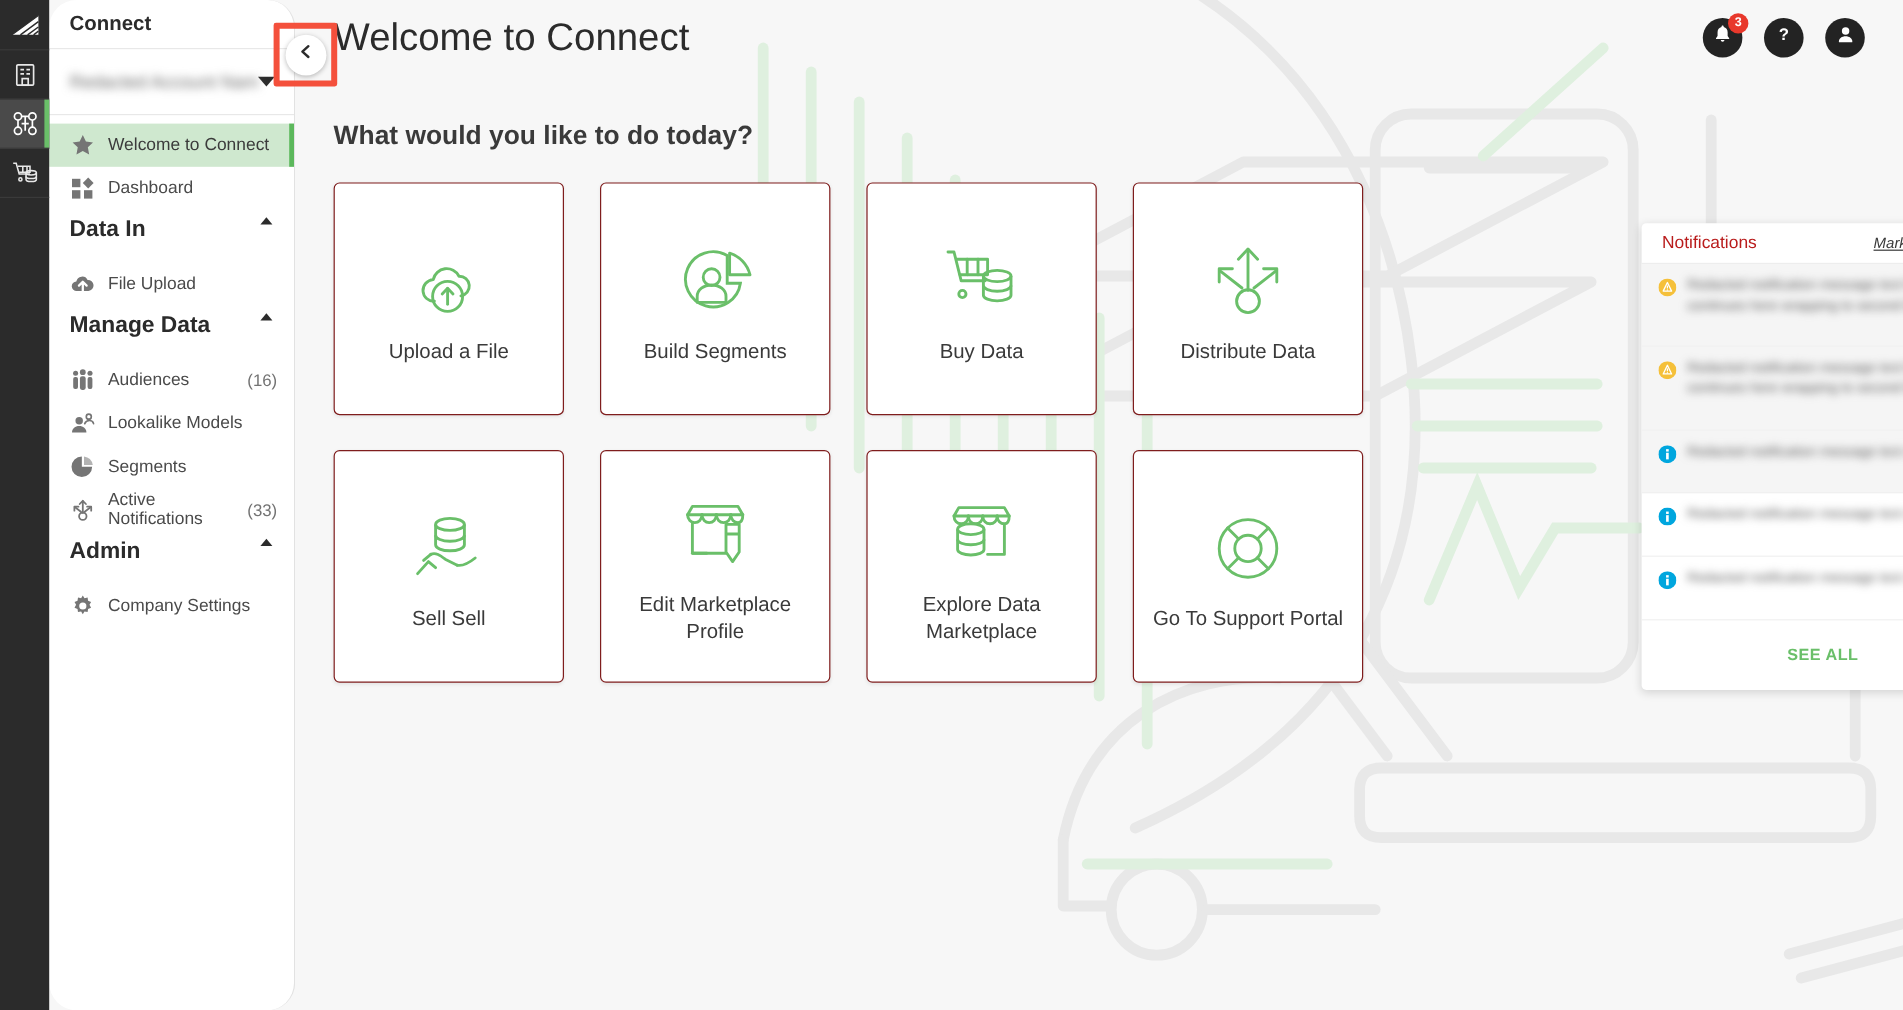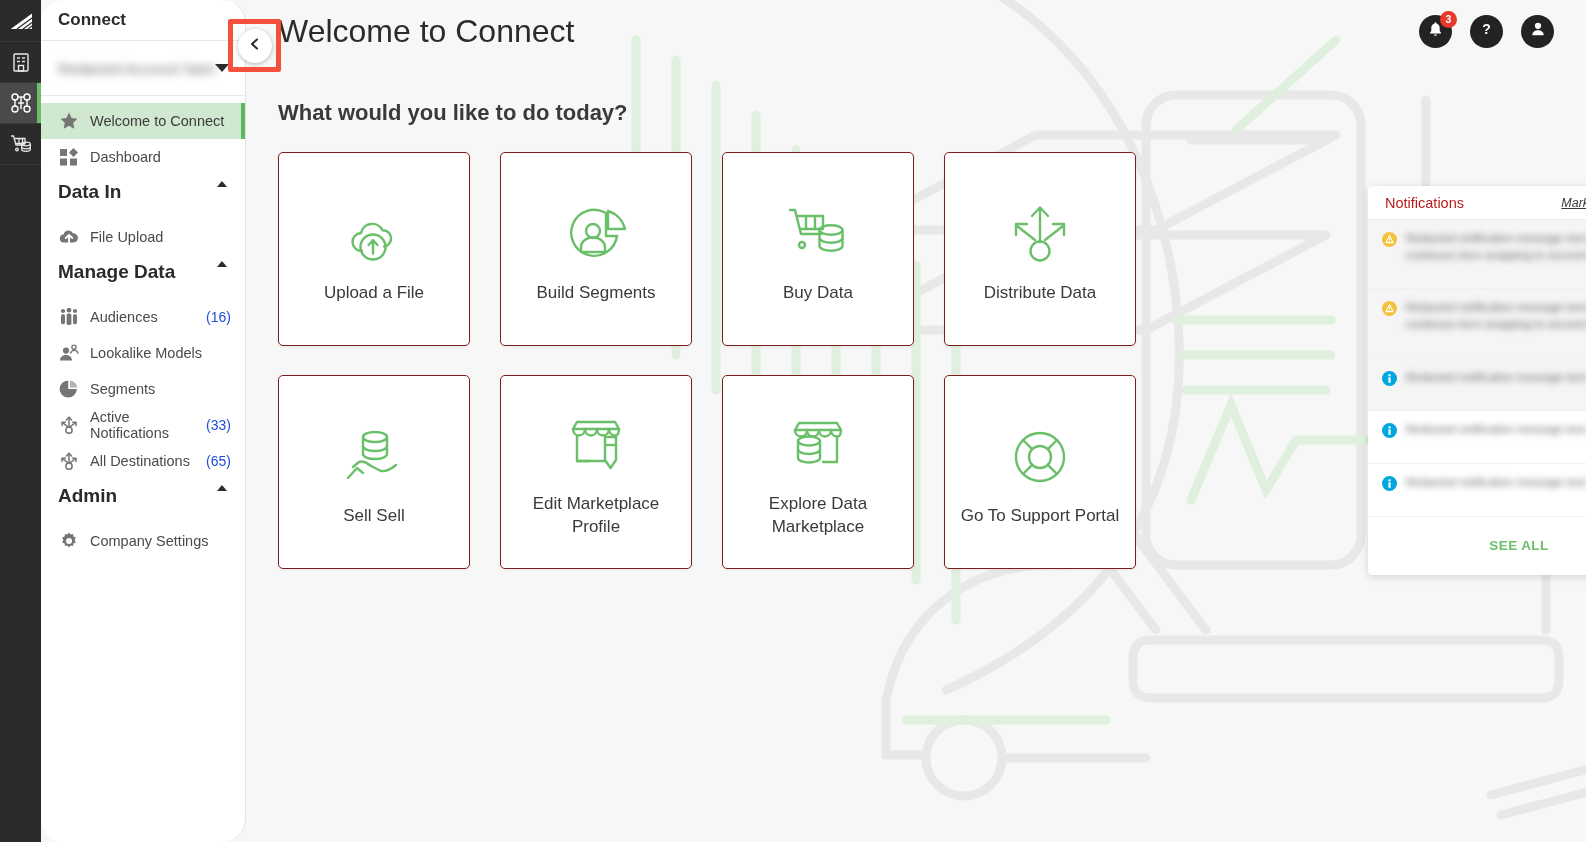--- a/index.html
+++ b/index.html
@@ -79,21 +79,21 @@
   }
   .nav-item.active {
     background: #cfe8cf; color: #3b3b3b;
   }
   .nav-item.active::after {
     content: ""; position: absolute; right: 0; top: 0;
     width: 4px; height: 100%; background: #5cb85c;
   }
   .nav-count {
     margin-left: auto; margin-right: 14px;
-    font-size: 14px; color: #1d4ed8;
+    font-size: 14px; color: #737373;
   }
   .nav-group {
     display: flex; 
     height: 38px; padding: 0 18px 0 17px;
     font-size: 19px; font-weight: bold; color: #2b2b2b;
     margin-top: 6px;
   }
   .caret-up {
     margin-left: auto;
     width: 0; height: 0;
@@ -375,37 +375,20 @@
                 <path d="M8.4 11.4 L3.3 7.5"></path>
                 <path d="M3 10.6 L3 7.2 L6.4 7.2"></path>
                 <path d="M11.6 11.4 L16.7 7.5"></path>
                 <path d="M17 10.6 L17 7.2 L13.6 7.2"></path>
               </g>
               <circle cx="10" cy="15.2" r="3.1" fill="none" stroke="#757575" stroke-width="1.5"></circle>
             </svg>
           </span>
           <span>Active Notifications</span>
           <span class="nav-count">(33)</span>
-        </div>
-        <div class="nav-item">
-          <span class="nic">
-            <svg width="20" height="20" viewBox="0 0 20 20" fill="none">
-              <g stroke="#757575" stroke-width="1.5" stroke-linecap="round" stroke-linejoin="round">
-                <path d="M10 12.4 V2.6"></path>
-                <path d="M7.4 5 L10 2.3 L12.6 5"></path>
-                <path d="M8.4 11.4 L3.3 7.5"></path>
-                <path d="M3 10.6 L3 7.2 L6.4 7.2"></path>
-                <path d="M11.6 11.4 L16.7 7.5"></path>
-                <path d="M17 10.6 L17 7.2 L13.6 7.2"></path>
-              </g>
-              <circle cx="10" cy="15.2" r="3.1" fill="none" stroke="#757575" stroke-width="1.5"></circle>
-            </svg>
-          </span>
-          <span>All Destinations</span>
-          <span class="nav-count">(65)</span>
         </div>
         <div class="nav-group">
           <span>Admin</span>
           <span class="caret-up"></span>
         </div>
         <div class="nav-item">
           <span class="nic">
             <svg width="20" height="20" viewBox="0 0 20 20" fill="none">
               <path d="M10 1.2 l1.4 2.3 2.6-.6 .4 2.7 2.5 1 -1.3 2.4 1.3 2.4 -2.5 1 -.4 2.7 -2.6-.6 -1.4 2.3 -1.4-2.3 -2.6.6 -.4-2.7 -2.5-1 1.3-2.4 -1.3-2.4 2.5-1 .4-2.7 2.6.6z" fill="#757575"></path>
               <circle cx="10" cy="10" r="3" fill="#fff"></circle>

